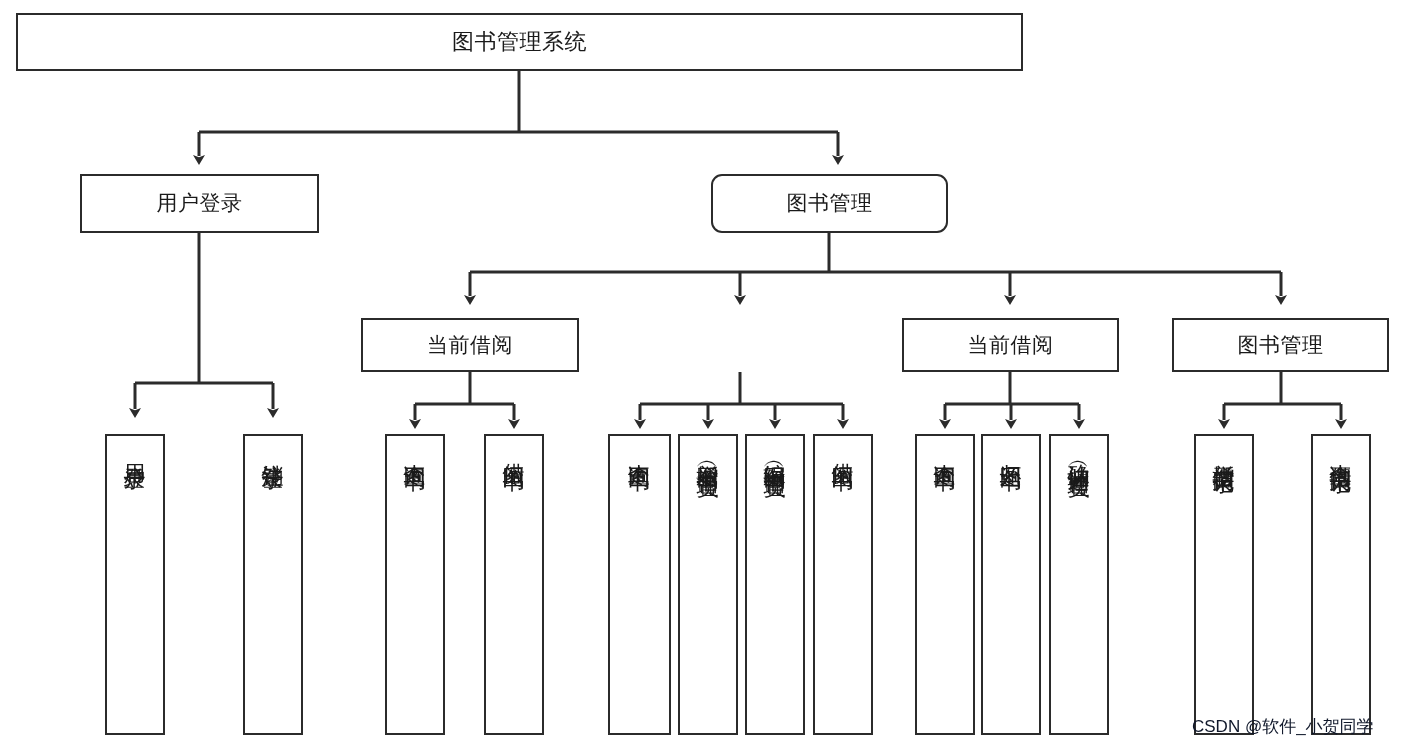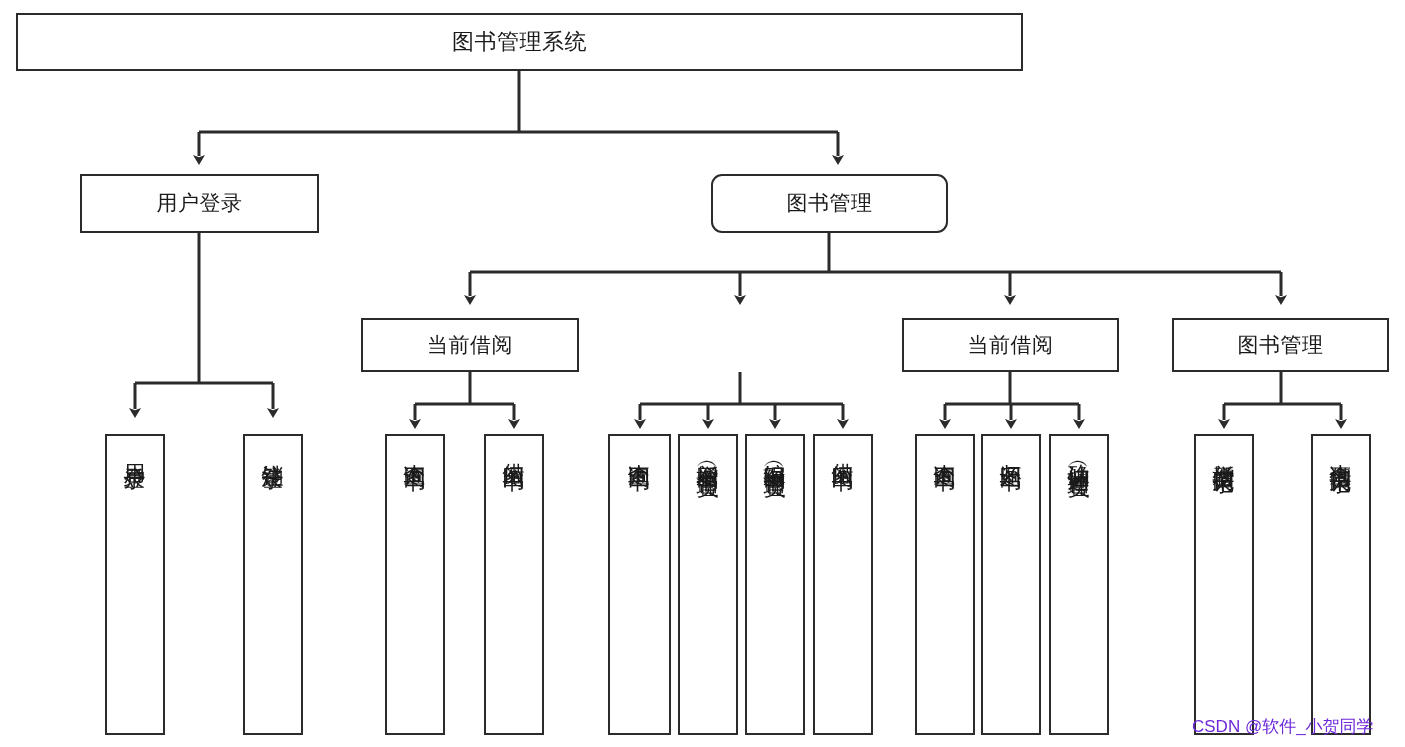--- a/index.html
+++ b/index.html
@@ -53,21 +53,21 @@
     writing-mode: vertical-rl;
     text-orientation: upright;
     font-size: 22px;
     line-height: 1.05;
     letter-spacing: 2px;
     white-space: nowrap;
   }
   .node.root .lbl { font-size: 22px; }
   .watermark {
     position: absolute;
-    color: #6d28d9;
+    color: #0f172a;
     font-size: 17px;
     white-space: nowrap;
     user-select: none;
   }
 </style>
 </head>
 <body>
 
 <div id="canvas">
 

